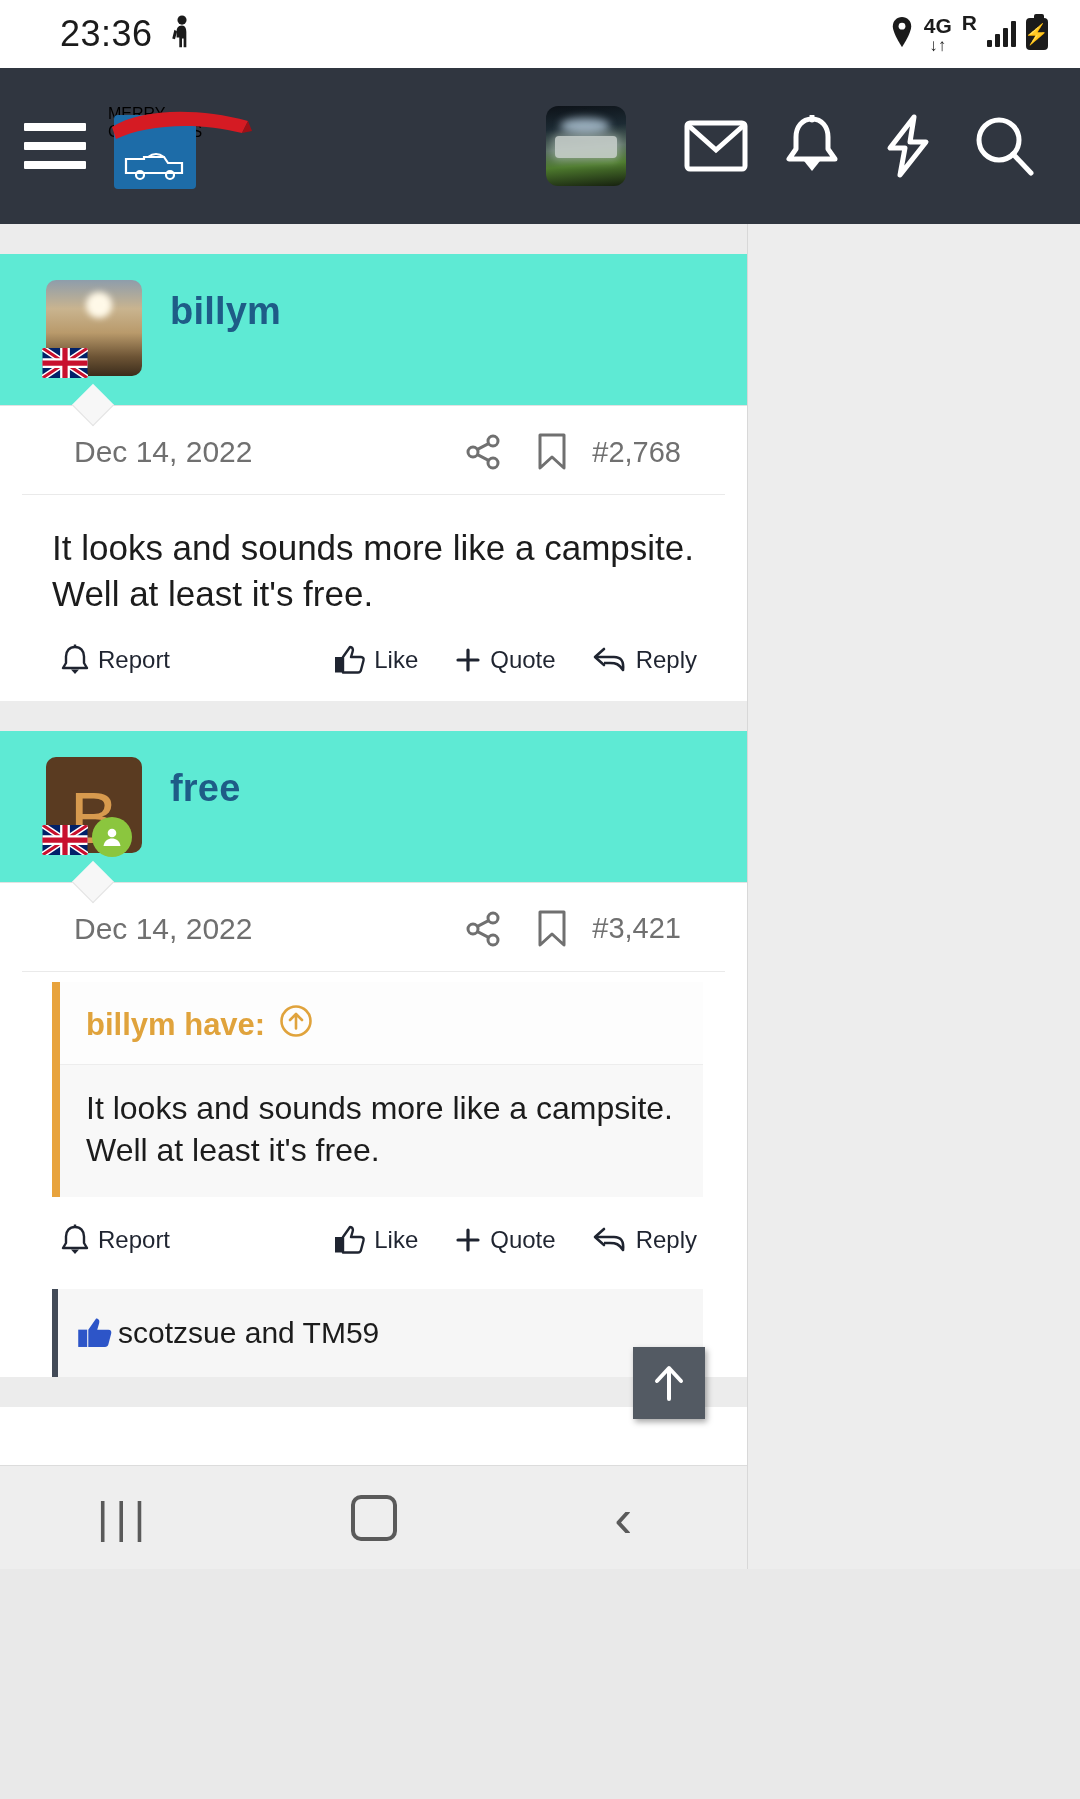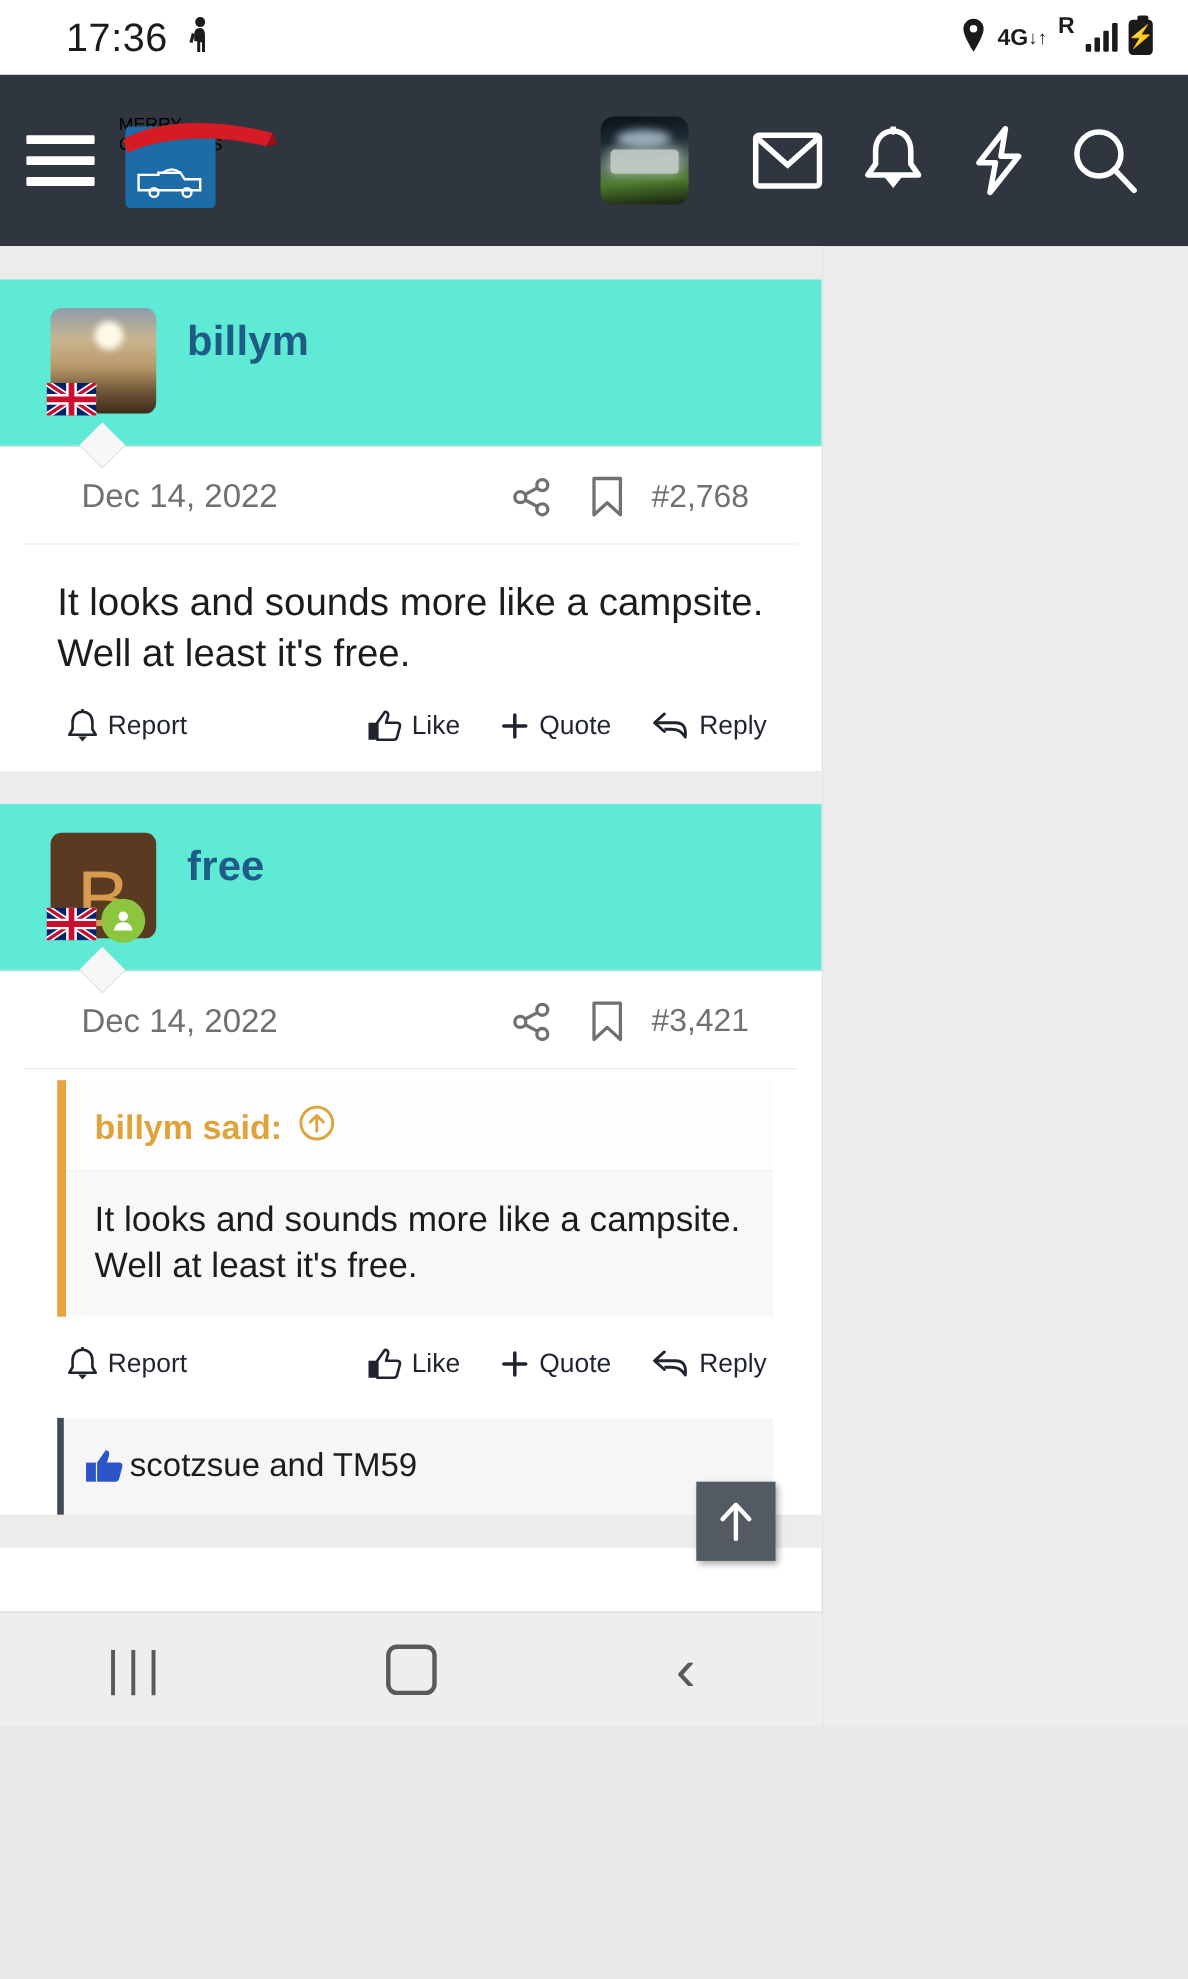--- a/index.html
+++ b/index.html
@@ -22,21 +22,21 @@
   }
   .status-left { display: flex; align-items: center; gap: 16px; }
   .status-time { font-size: 36px; color: #1b1b1b; letter-spacing: .5px; font-family: "Liberation Sans", sans-serif; }
   .status-right { display: flex; align-items: center; gap: 10px; }
   .sig-bars { display: flex; align-items: flex-end; gap: 3px; height: 26px; }
   .sig-bars i { display: block; width: 5px; background: #1b1b1b; border-radius: 1px; }
   .sig-bars i:nth-child(1){ height: 7px; }
   .sig-bars i:nth-child(2){ height: 13px; }
   .sig-bars i:nth-child(3){ height: 19px; }
   .sig-bars i:nth-child(4){ height: 26px; }
-  .net-stack { display: flex; flex-direction: row; align-items: center; line-height: 1; }
+  .net-stack { display: flex; flex-direction: column; align-items: center; line-height: 1; }
   .net-stack .lbl { font-size: 21px; font-weight: bold; color: #1b1b1b; }
   .net-stack .arrows { font-size: 17px; color: #1b1b1b; margin-top: 1px; }
   .roam { font-size: 21px; font-weight: bold; color: #1b1b1b; align-self: flex-start; margin-top: -4px;}
   .battery {
     width: 22px; height: 32px; border: 3px solid #1b1b1b; border-radius: 4px;
     position: relative; background: #1b1b1b;
     display: flex; align-items: center; justify-content: center;
   }
   .battery:before {
     content: ""; position: absolute; top: -7px; left: 5px; width: 10px; height: 5px;
@@ -234,21 +234,21 @@
   .nav-btn { color: #5a5a5a; display: flex; align-items: center; justify-content: center; width: 120px; }
   .nav-recents { font-size: 44px; letter-spacing: 7px; }
   .nav-home { width: 46px; height: 46px; border: 4px solid #5a5a5a; border-radius: 10px; }
   .nav-back { font-size: 54px; line-height: 1; }
 </style>
 </head>
 <body>
 
 <div class="status-bar">
   <div class="status-left">
-    <div class="status-time">17:36</div>
+    <div class="status-time">23:36</div>
     <span>
       <svg width="26" height="36" viewBox="0 0 24 32">
         <circle cx="12" cy="5" r="4.2" fill="#1b1b1b"></circle>
         <path d="M12 10 C8 10 7 13 7 16 L7 21 L9.5 21 L9.5 30 L12 30 L12 22 L13.5 22 L13.5 30 L16 30 L16 16 C16 13 15 10 12 10 Z" fill="#1b1b1b"></path>
         <path d="M5 14 L3 22 L5.5 22.6 L7.5 15.5 Z" fill="#1b1b1b"></path>
       </svg>
     </span>
   </div>
   <div class="status-right">
     <span>
@@ -459,21 +459,21 @@
         <span class="meta-icon">
           <svg width="32" height="40" viewBox="0 0 32 40">
             <path d="M4 3 L28 3 L28 36 L16 25 L4 36 Z" fill="none" stroke="#707070" stroke-width="3" stroke-linejoin="round"></path>
           </svg>
         </span>
         <span class="post-number">#3,421</span>
       </div>
 
       <div class="quote-block">
         <div class="quote-head">
-          <span>billym said:</span>
+          <span>billym have:</span>
           <span>
             <svg width="34" height="34" viewBox="0 0 34 34">
               <circle cx="17" cy="17" r="14.5" fill="none" stroke="#e0a33c" stroke-width="2.6"></circle>
               <path d="M17 24.5 L17 10.5 M11 16 L17 10 L23 16" fill="none" stroke="#e0a33c" stroke-width="2.6" stroke-linecap="round" stroke-linejoin="round"></path>
             </svg>
           </span>
         </div>
         <div class="quote-text">It looks and sounds more like a campsite. Well at least it's free.</div>
       </div>
 

